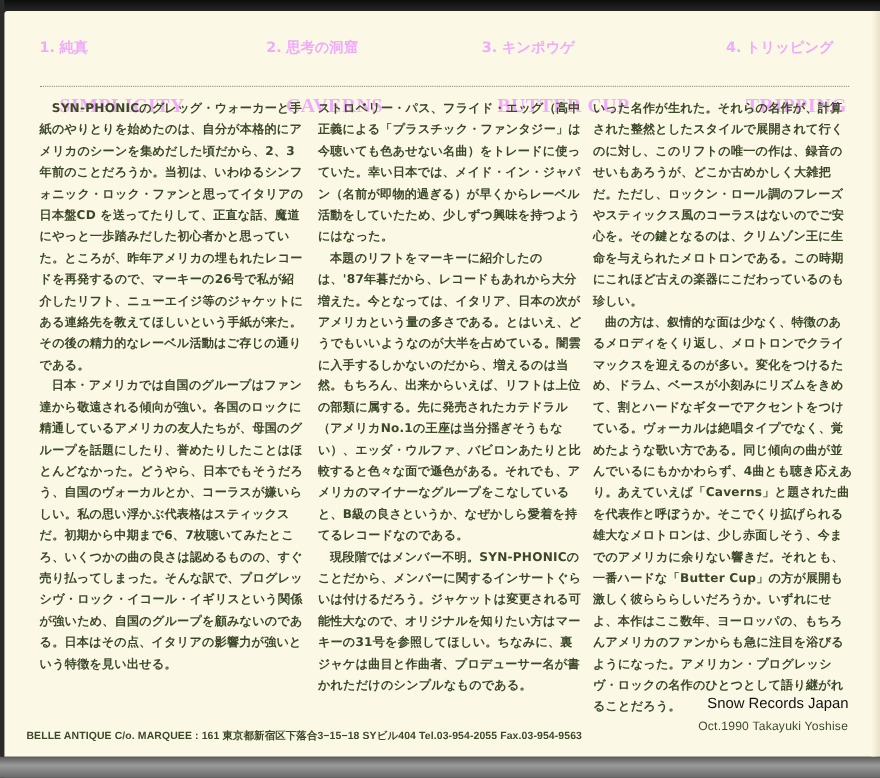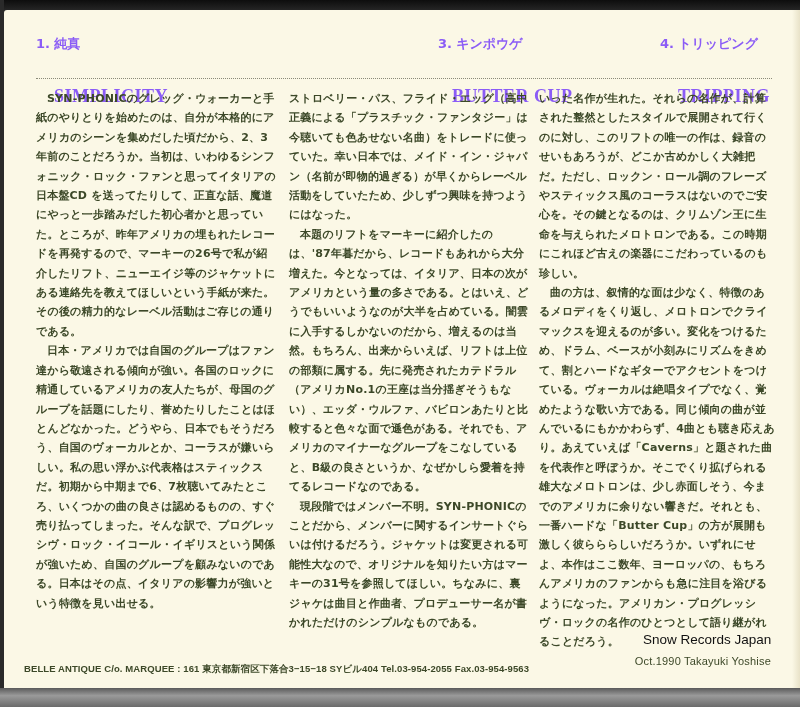--- a/index.html
+++ b/index.html
@@ -25,21 +25,21 @@
       border-radius:3px 3px 0 0;
     }
     .rightedge {
       position:absolute; right:0; top:10px; width:8px; height:678px;
       background:linear-gradient(90deg,#fbf8e6,#e8e2c8);
     }
     .tracks {
       position:absolute; left:36px; top:36px; width:735px; height:42px;
     }
     .track {
-      position:absolute; top:0; color:#8b5cf6; font-size:13px; line-height:16px;
+      position:absolute; top:0; color:#f0abfc; font-size:13px; line-height:16px;
     }
     .track .num { font-weight:bold; }
     .track .jp { font-weight:bold; }
     .track .en {
       display:block; font-family:Liberation Serif, serif; font-weight:bold;
       letter-spacing:0.5px; font-size:18px;margin-top:36px;
     }
     .rule {
       position:absolute; left:36px; top:78px; width:736px; height:0;
       border-top:1px dotted #8a8a78;
@@ -76,20 +76,25 @@
 
 <div class="paper"></div>
 <div class="rightedge"></div>
 
 <div class="tracks">
   <div class="track" style="left:0;">
     <span class="num">1.</span>
     <span class="jp">純真</span>
     <span class="en" style="padding-left:18px;">SIMPLICITY</span>
   </div>
+  <div class="track" style="left:206px;">
+    <span class="num">2.</span>
+    <span class="jp">思考の洞窟</span>
+    <span class="en" style="padding-left:18px;">CAVERNS</span>
+  </div>
   <div class="track" style="left:402px;">
     <span class="num">3.</span>
     <span class="jp">キンポウゲ</span>
     <span class="en" style="padding-left:14px;text-align:right;">BUTTER CUP</span>
   </div>
   <div class="track" style="left:624px;">
     <span class="num">4.</span>
     <span class="jp">トリッピング</span>
     <span class="en" style="padding-left:18px;">TRIPPING</span>
   </div>

